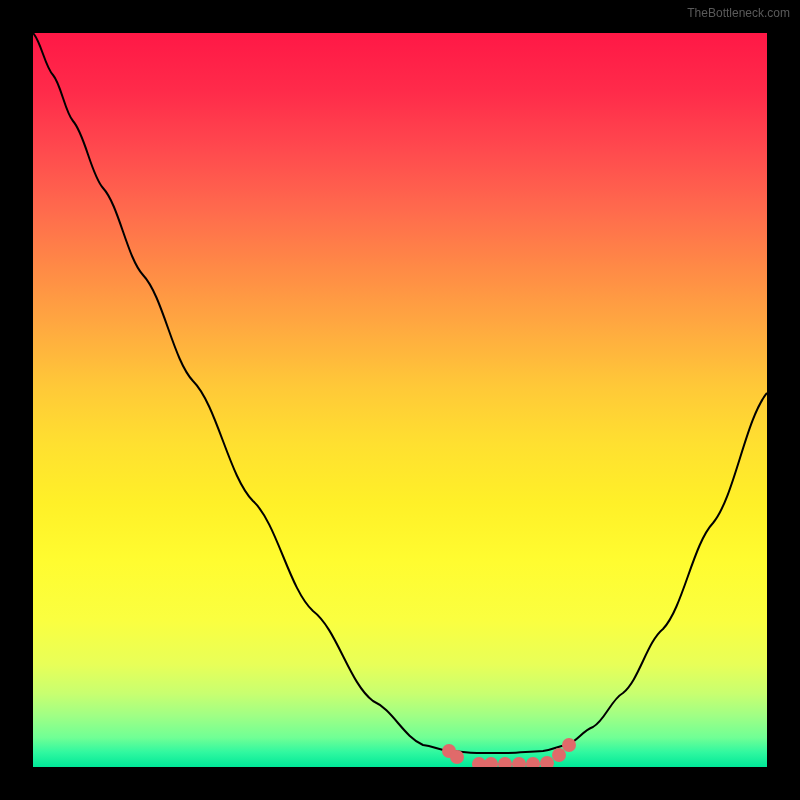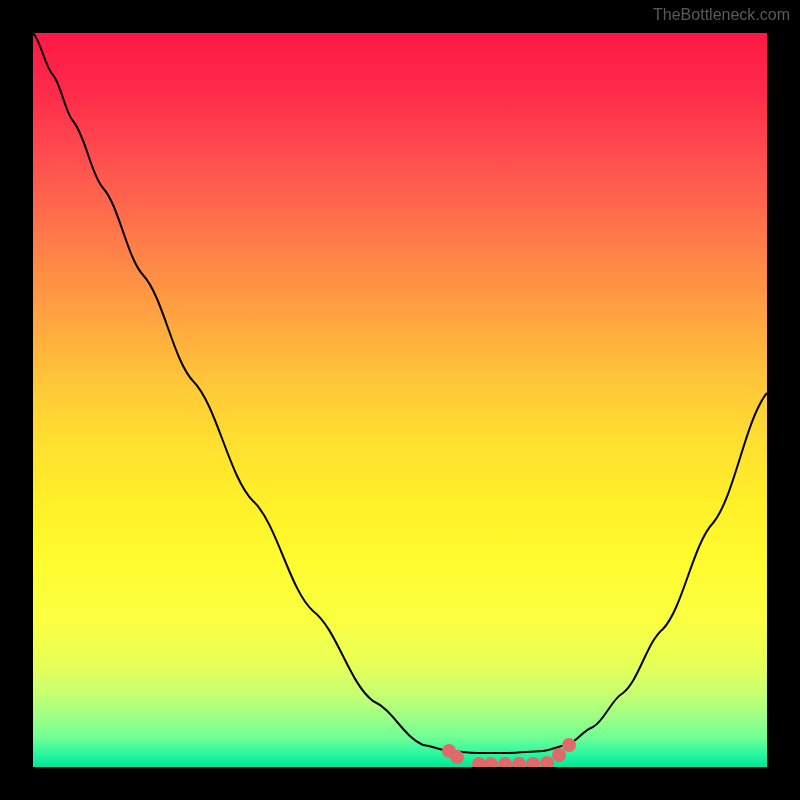--- a/index.html
+++ b/index.html
@@ -9,21 +9,21 @@
     background: #000;
     position: relative;
     font-family: Arial, sans-serif;
     overflow: hidden;
   }
   .watermark {
     position: absolute;
     top: 6px;
     right: 10px;
     color: #5a5a5a;
-    font-size: 16px;
+    font-size: 12px;
     font-weight: 500;
     z-index: 10;
   }
   .plot-area {
     position: absolute;
     left: 33px;
     top: 33px;
     width: 734px;
     height: 734px;
     overflow: hidden;

